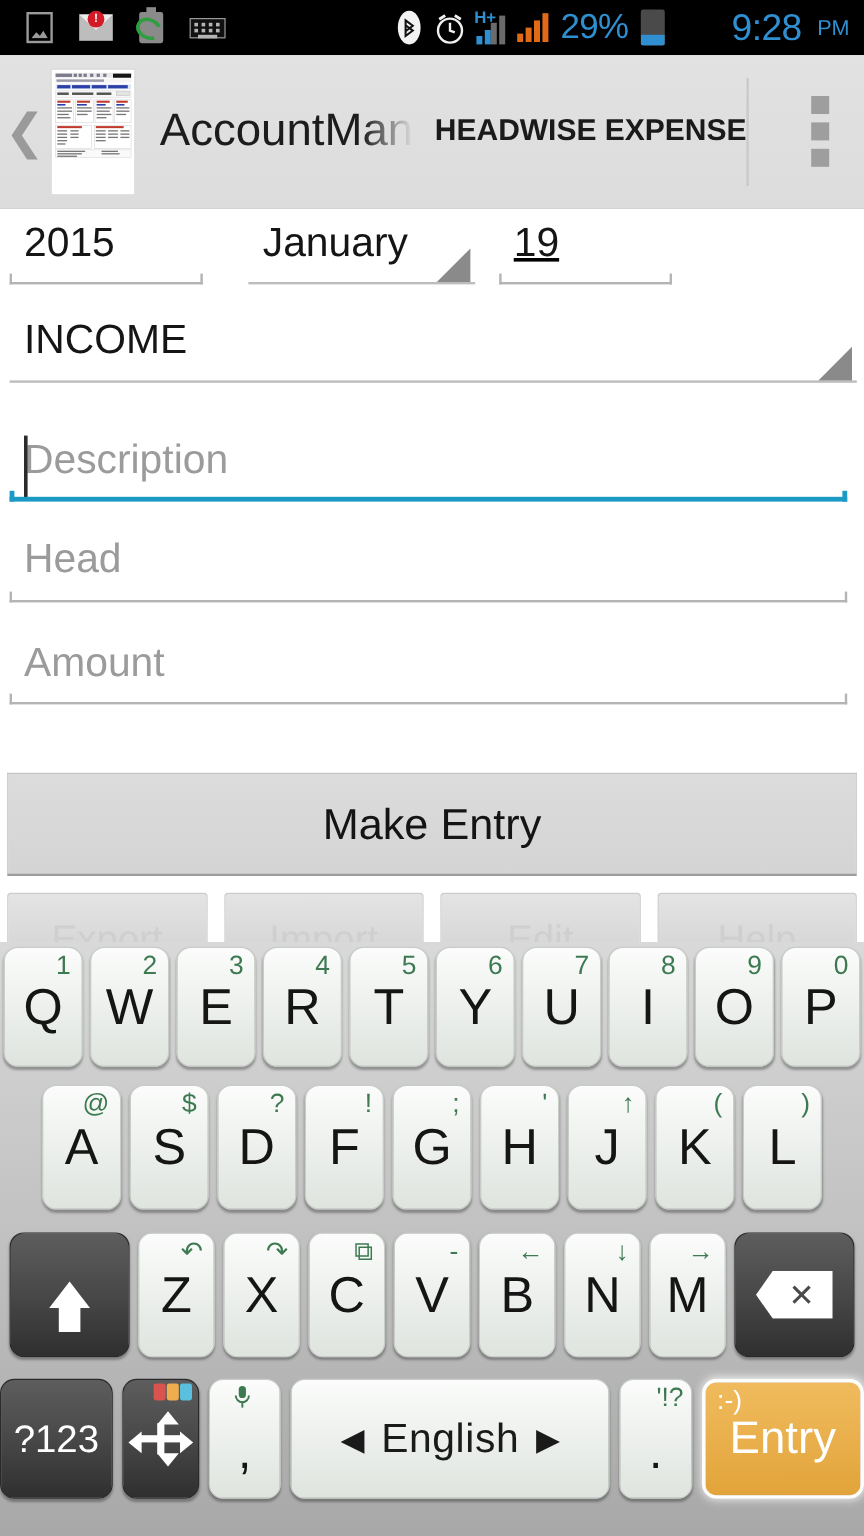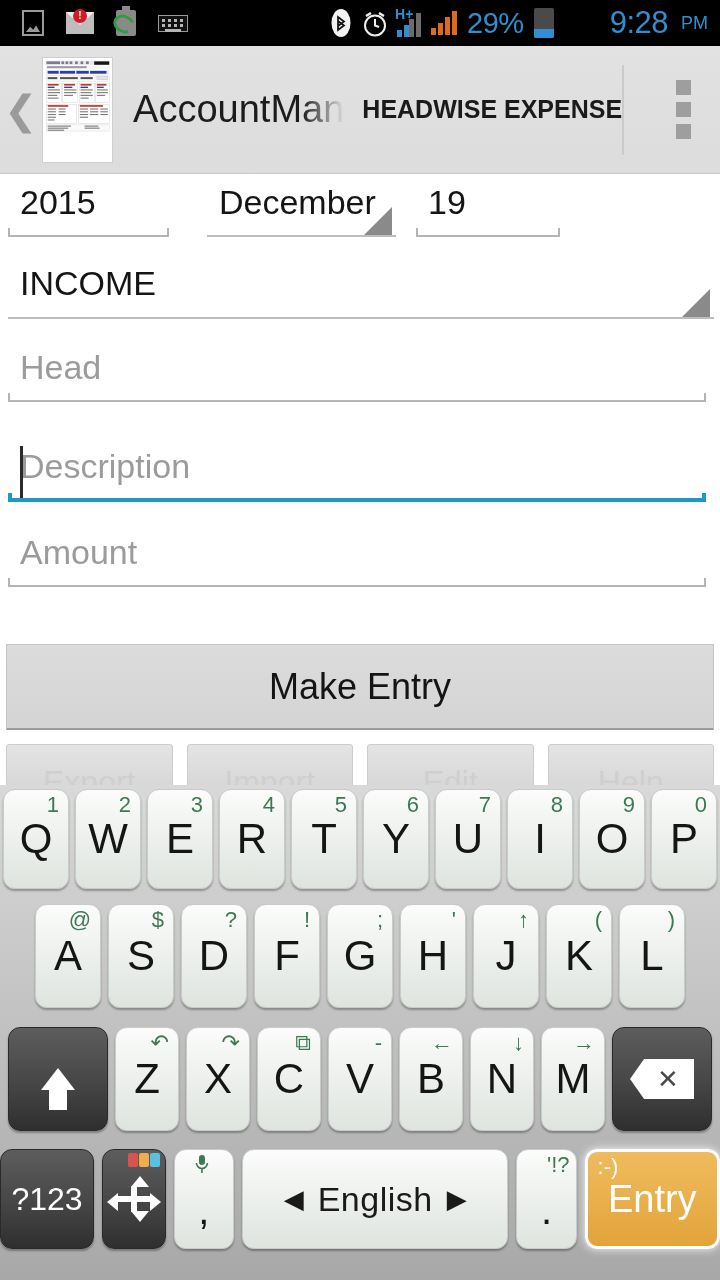--- a/index.html
+++ b/index.html
@@ -123,21 +123,21 @@
                            border-left-width:4px; border-right-width:4px; }
   
   .ul-spin { position:relative; height:10px; }
   .ul-spin::before{ content:""; position:absolute; left:8px; right:0; bottom:0;
                     height:2px; background:#bdbdbd; }
   .spin-tri { position:absolute; right:4px; bottom:2px; width:0; height:0;
               border-left:28px solid transparent; border-bottom:28px solid #8a8a8a; }
 
   .f-year  { width:228px; }
   .f-month { width:254px; margin-left:22px; position:relative; }
-  .f-day   { width:206px; margin-left:12px; }
+  .f-day   { width:206px; margin-left:12px;text-decoration:underline; }
   .f-type  { width:714px; margin-top:18px; position:relative; }
   .f-full  { width:714px; margin-top:24px; }
 
   .caret { position:absolute; left:20px; top:8px; width:3px; height:52px; background:#2b2b2b; }
 
   
   #btn-entry {
     position:absolute; left:6px; top:644px; width:708px; height:86px;
     background: linear-gradient(#dcdcdc, #d4d4d4);
     border:1px solid #c4c4c4; border-bottom:2px solid #9c9c9c;
@@ -402,45 +402,45 @@
   </div>
 
   <div id="form">
 
     <div class="row">
       <div class="field f-year">
         <div class="val">2015</div>
         <div class="ul-edit"></div>
       </div>
       <div class="field f-month">
-        <div class="val">December</div>
+        <div class="val">January</div>
         <div class="ul-spin"></div>
         <span class="spin-tri"></span>
       </div>
       <div class="field f-day">
         <div class="val">19</div>
         <div class="ul-edit"></div>
       </div>
     </div>
 
     <div class="field f-type">
       <div class="val">INCOME</div>
       <div class="ul-spin"></div>
       <span class="spin-tri"></span>
     </div>
 
-    <div class="field f-full" style="margin-top:20px">
-      <div class="ph">Head</div>
-      <div class="ul-edit"></div>
-    </div>
-
     <div class="field f-full" style="margin-top:36px">
       <span class="caret"></span>
       <div class="ph">Description</div>
       <div class="ul-edit focused"></div>
+    </div>
+
+    <div class="field f-full" style="margin-top:20px">
+      <div class="ph">Head</div>
+      <div class="ul-edit"></div>
     </div>
 
     <div class="field f-full" style="margin-top:22px">
       <div class="ph">Amount</div>
       <div class="ul-edit"></div>
     </div>
   </div>
 
   <div id="btn-entry">Make Entry</div>
 

